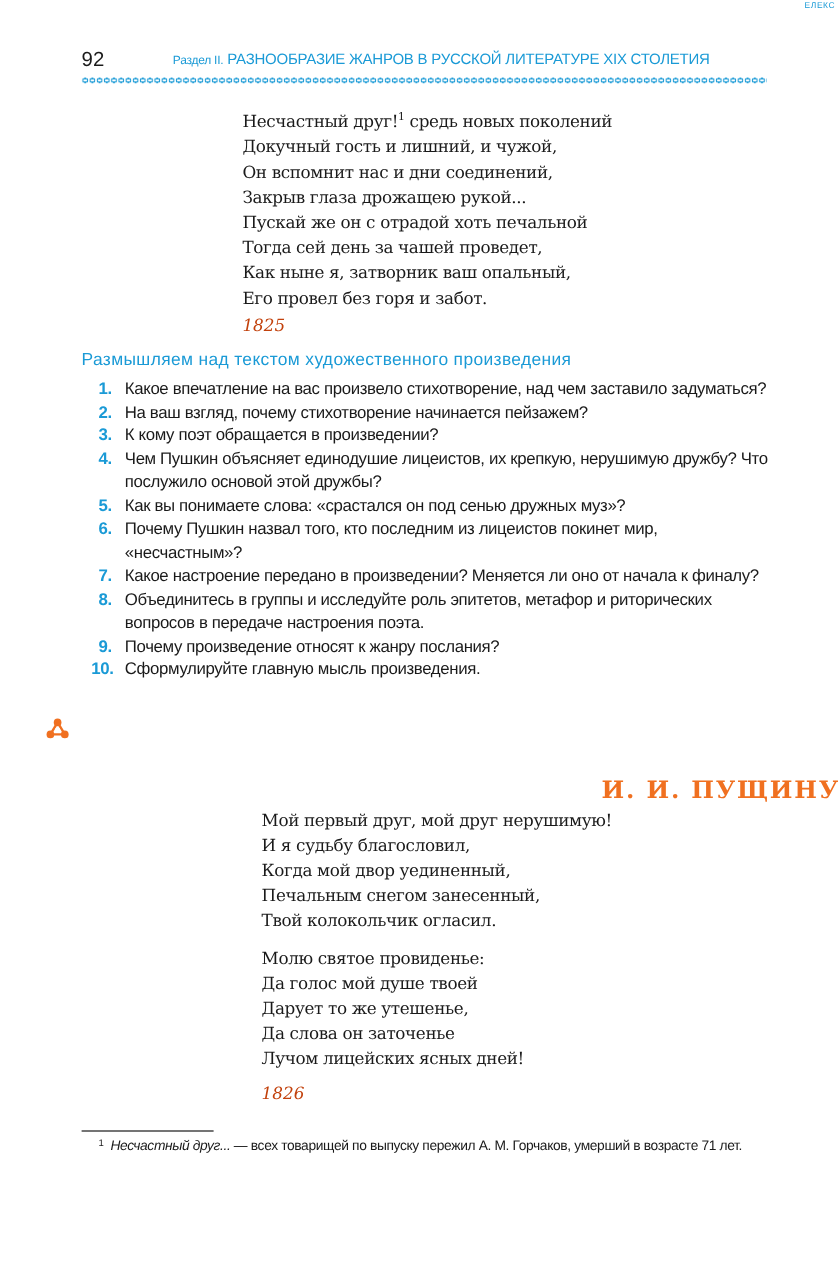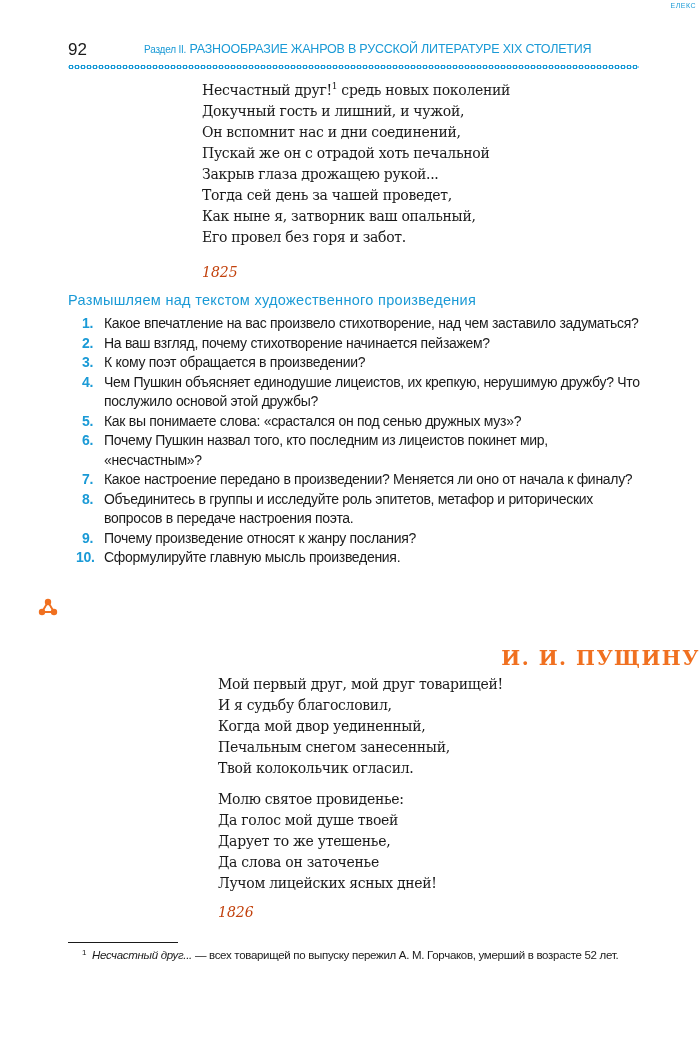--- a/index.html
+++ b/index.html
@@ -27,21 +27,21 @@
       background-size: 6px 8px; background-repeat: repeat-x;
     }
     .poem {
       position: absolute; font-size: 14px; line-height: 21px; color: #1a1a1a;
       font-family: "DejaVu Serif", serif; letter-spacing: -0.3px;
     }
     .poem .line { display: block; white-space: nowrap; }
     .poem .stanza { margin-bottom: 10px; }
     .poem sup { font-size: 9px; vertical-align: 6px; line-height: 0; }
     .poem-year { position: absolute; font-style: italic; font-size: 14px; font-family: "DejaVu Serif", serif; color: #c2410c; }
-    .poem1 { left: 202px; top: 80px; }
+    .poem1 { left: 202px; top: 92px; }
     .year1 { left: 202px; top: 264px; }
     .section-heading {
       position: absolute; left: 68px; top: 292px; font-family: "Liberation Sans", sans-serif;
       font-size: 14.5px; color: #1a9ad6; letter-spacing: 0.3px; white-space: nowrap;
     }
     .questions {
       position: absolute; left: 82px; top: 314px; width: 560px; list-style: none; margin: 0; padding: 0;
       font-family: "Liberation Sans", sans-serif; font-size: 14px; line-height: 19.5px; color: #1a1a1a;
       letter-spacing: -0.3px;
     }
@@ -75,22 +75,22 @@
 <div class="running-head">
   <span class="small">Раздел II.</span>
   <span>РАЗНООБРАЗИЕ ЖАНРОВ В РУССКОЙ ЛИТЕРАТУРЕ XIX СТОЛЕТИЯ</span>
 </div>
 <div class="head-ornament"></div>
 
 <div class="poem poem1">
   <span class="line"><span>Несчастный друг!</span><sup>1</sup><span> средь новых поколений</span></span>
   <span class="line">Докучный гость и лишний, и чужой,</span>
   <span class="line">Он вспомнит нас и дни соединений,</span>
+  <span class="line">Закрыв глаза дрожащею рукой...</span>
   <span class="line">Пускай же он с отрадой хоть печальной</span>
-  <span class="line">Закрыв глаза дрожащею рукой...</span>
   <span class="line">Тогда сей день за чашей проведет,</span>
   <span class="line">Как ныне я, затворник ваш опальный,</span>
   <span class="line">Его провел без горя и забот.</span>
 </div>
 <div class="poem-year year1">1825</div>
 
 <div class="section-heading">Размышляем над текстом художественного произведения</div>
 
 <ol class="questions">
   <li><span class="num">1.</span><span>Какое впечатление на вас произвело стихотворение, над чем заставило задуматься?</span></li>
@@ -112,32 +112,32 @@
   <line x1="10" y1="4" x2="4" y2="14" stroke="#f07020" stroke-width="2"></line>
   <line x1="10" y1="4" x2="16" y2="14" stroke="#f07020" stroke-width="2"></line>
   <line x1="4" y1="14" x2="16" y2="14" stroke="#f07020" stroke-width="2"></line>
   <circle cx="10" cy="10.5" r="2.2" fill="#ffffff"></circle>
 </svg>
 
 <div class="poem-title">И. И. ПУЩИНУ</div>
 
 <div class="poem poem2">
   <div class="stanza">
-    <span class="line">Мой первый друг, мой друг товарищей!</span>
+    <span class="line">Мой первый друг, мой друг нерушимую!</span>
     <span class="line">И я судьбу благословил,</span>
     <span class="line">Когда мой двор уединенный,</span>
     <span class="line">Печальным снегом занесенный,</span>
     <span class="line">Твой колокольчик огласил.</span>
   </div>
   <div class="stanza">
     <span class="line">Молю святое провиденье:</span>
     <span class="line">Да голос мой душе твоей</span>
     <span class="line">Дарует то же утешенье,</span>
     <span class="line">Да слова он заточенье</span>
     <span class="line">Лучом лицейских ясных дней!</span>
   </div>
 </div>
 <div class="poem-year year2">1826</div>
 
 <div class="footnote-rule"></div>
 <div class="footnote">
-  <sup>1</sup><em>Несчастный друг...</em><span> — всех товарищей по выпуску пережил А. М. Горчаков, умерший в возрасте 52 лет.</span>
+  <sup>1</sup><em>Несчастный друг...</em><span> — всех товарищей по выпуску пережил А. М. Горчаков, умерший в возрасте 71 лет.</span>
 </div>
 
 </body></html>

